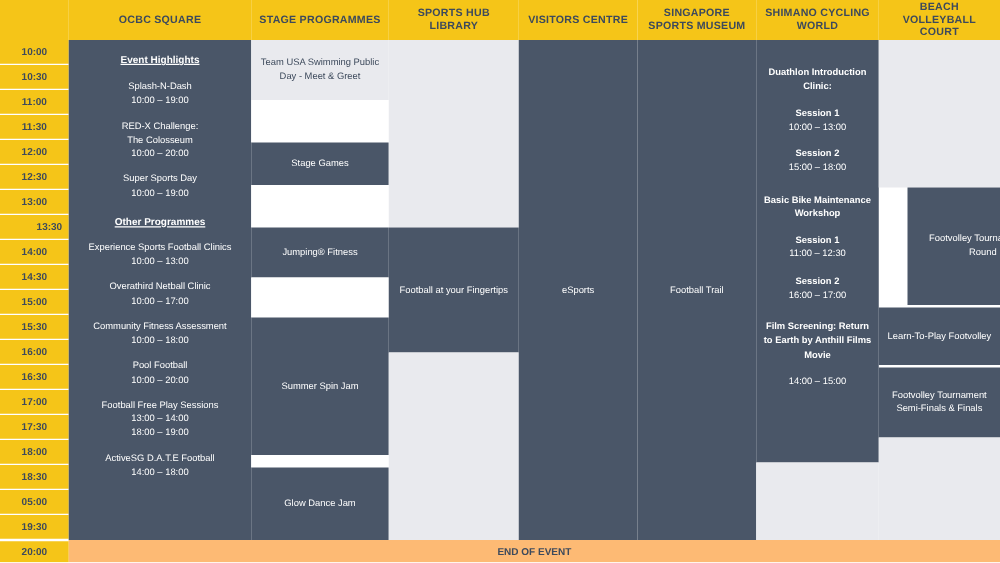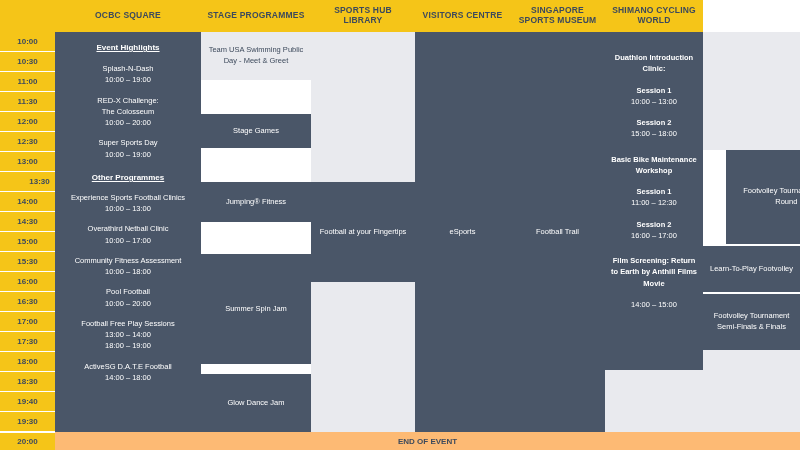--- a/index.html
+++ b/index.html
@@ -146,41 +146,42 @@
 <div id="sched">
 
   <div class="hdr-corner" style="left:0;top:0;width:55px;height:32px;"></div>
 
   <div class="hdr" style="left:55px;top:0;width:146px;height:32px;">OCBC SQUARE</div>
   <div class="hdr" style="left:201px;top:0;width:110px;height:32px;">STAGE PROGRAMMES</div>
   <div class="hdr" style="left:311px;top:0;width:104px;height:32px;">SPORTS HUB LIBRARY</div>
   <div class="hdr" style="left:510px;top:0;width:95px;height:32px;">SINGAPORE SPORTS MUSEUM</div>
   <div class="hdr" style="left:415px;top:0;width:95px;height:32px;">VISITORS CENTRE</div>
   <div class="hdr" style="left:605px;top:0;width:98px;height:32px;">SHIMANO CYCLING WORLD</div>
+  <div class="hdr" style="left:703px;top:0;width:97px;height:32px;">BEACH VOLLEYBALL COURT</div>
 
   <div id="time-col">
       <div class="timecell" style="left: 0px; top: 32px; width: 55px; height: 20px;">10:00</div>
       <div class="timecell" style="left: 0px; top: 52px; width: 55px; height: 20px;">10:30</div>
       <div class="timecell" style="left: 0px; top: 72px; width: 55px; height: 20px;">11:00</div>
       <div class="timecell" style="left: 0px; top: 92px; width: 55px; height: 20px;">11:30</div>
       <div class="timecell" style="left: 0px; top: 112px; width: 55px; height: 20px;">12:00</div>
       <div class="timecell" style="left: 0px; top: 132px; width: 55px; height: 20px;">12:30</div>
       <div class="timecell" style="left: 0px; top: 152px; width: 55px; height: 20px;">13:00</div>
       <div class="timecell" style="left: 0px; top: 172px; width: 55px; height: 20px; padding-left: 24px;">13:30</div>
       <div class="timecell" style="left: 0px; top: 192px; width: 55px; height: 20px;">14:00</div>
       <div class="timecell" style="left: 0px; top: 212px; width: 55px; height: 20px;">14:30</div>
       <div class="timecell" style="left: 0px; top: 232px; width: 55px; height: 20px;">15:00</div>
       <div class="timecell" style="left: 0px; top: 252px; width: 55px; height: 20px;">15:30</div>
       <div class="timecell" style="left: 0px; top: 272px; width: 55px; height: 20px;">16:00</div>
       <div class="timecell" style="left: 0px; top: 292px; width: 55px; height: 20px;">16:30</div>
       <div class="timecell" style="left: 0px; top: 312px; width: 55px; height: 20px;">17:00</div>
       <div class="timecell" style="left: 0px; top: 332px; width: 55px; height: 20px;">17:30</div>
       <div class="timecell" style="left: 0px; top: 352px; width: 55px; height: 20px;">18:00</div>
       <div class="timecell" style="left: 0px; top: 372px; width: 55px; height: 20px;">18:30</div>
-      <div class="timecell" style="left: 0px; top: 392px; width: 55px; height: 20px;">19:40</div>
+      <div class="timecell" style="left: 0px; top: 392px; width: 55px; height: 20px;">05:00</div>
       <div class="timecell" style="left: 0px; top: 412px; width: 55px; height: 20px;">19:30</div>
     </div>
 
   <div class="ocbc-list" style="left:55px;top:32px;width:146px;height:400px;">
     <div class="heading">Event Highlights</div>
     <div class="evt">
       <div style="white-space:pre-line;">Splash-N-Dash</div>
       <div>10:00 – 19:00</div>
     </div>
     <div class="evt">

